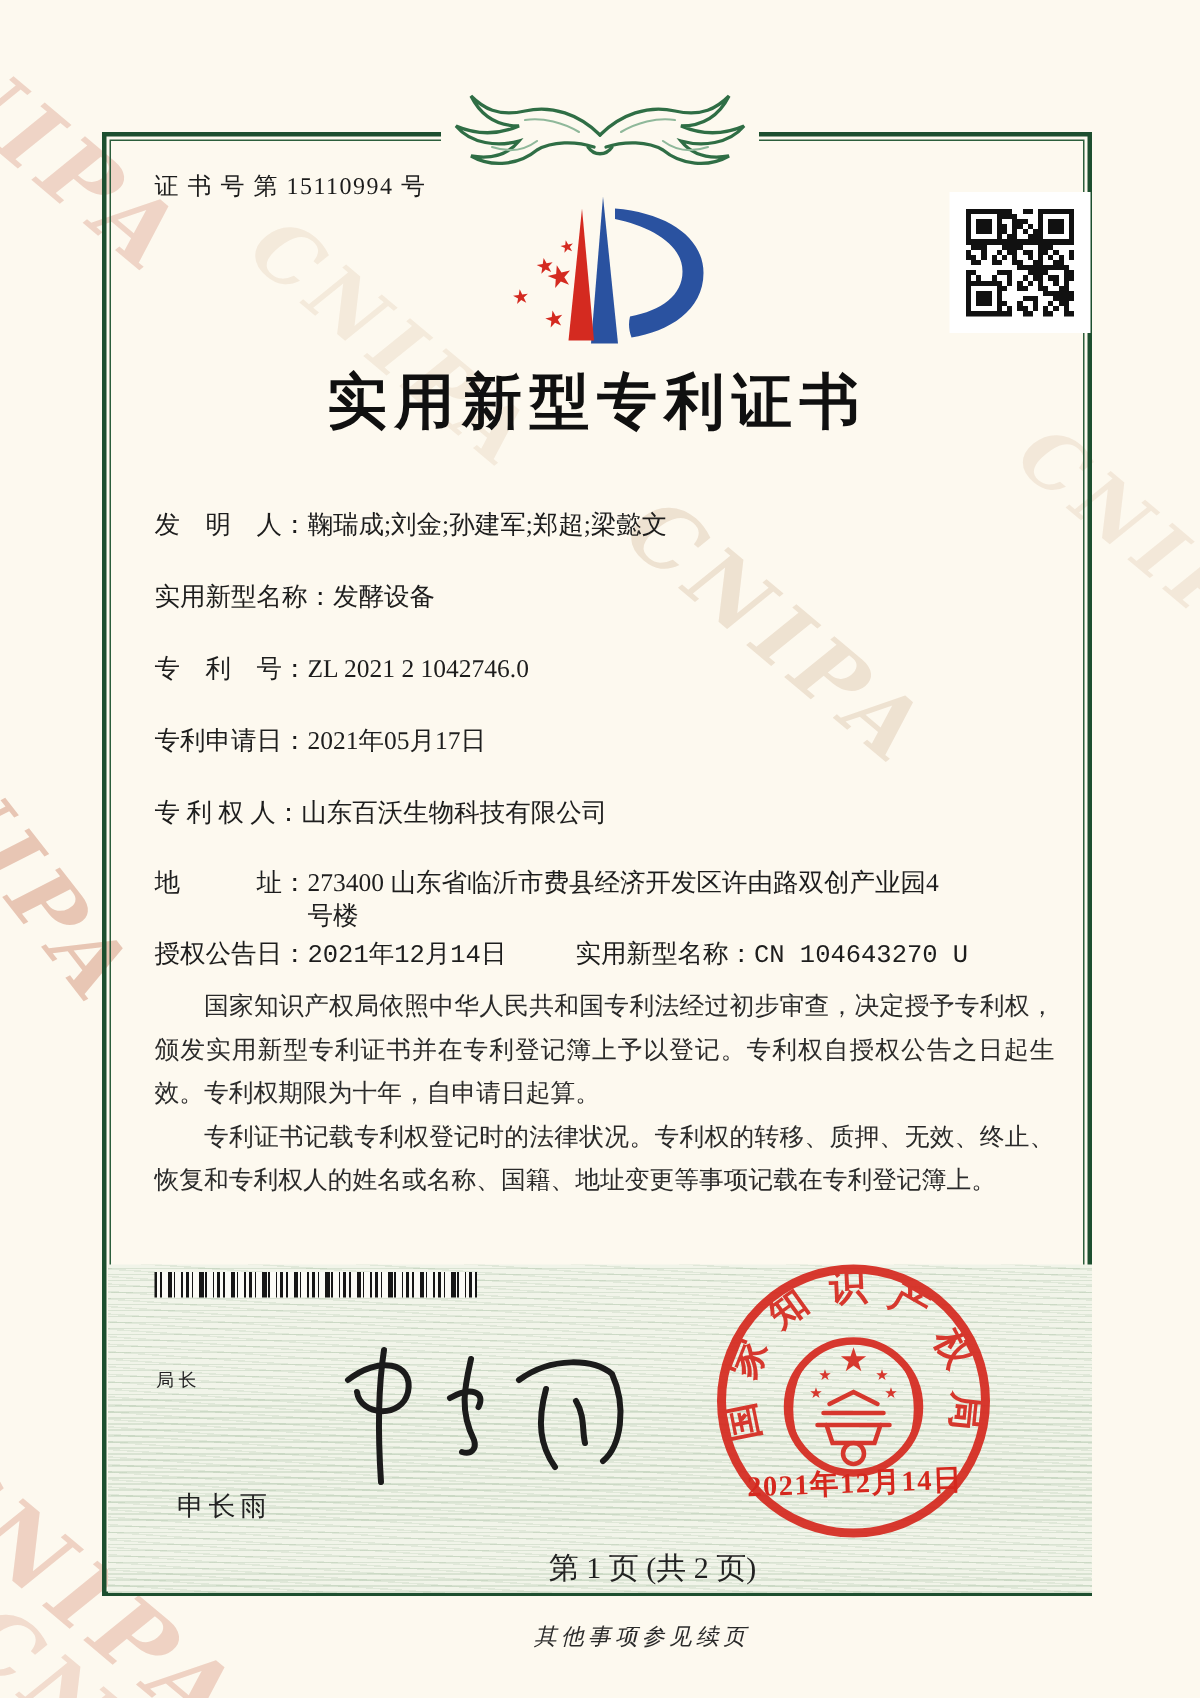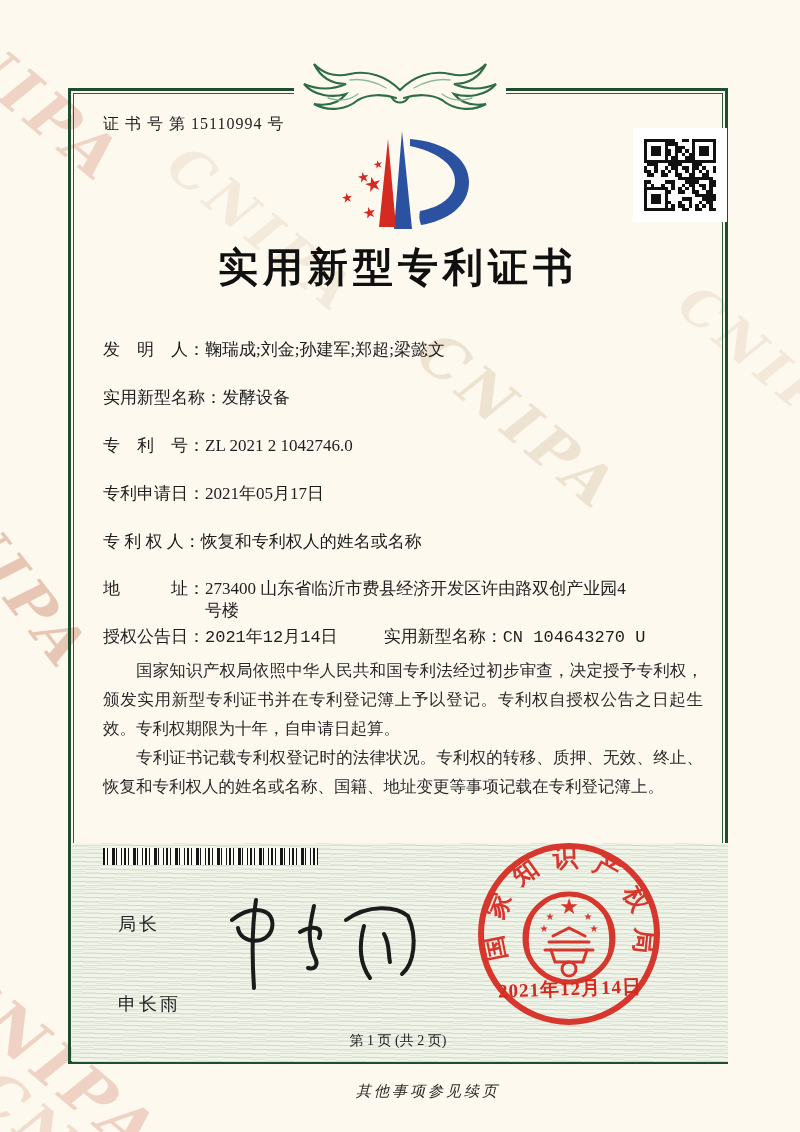--- a/index.html
+++ b/index.html
@@ -86,34 +86,34 @@
   .body-text p{margin:0;text-indent:2em;}
 
   
   .barcode{
     position:absolute;left:103px;top:848px;width:215px;height:17px;z-index:5;
     background:repeating-linear-gradient(90deg,
       #161616 0 2px,#fbfbf6 2px 4px,#161616 4px 5px,#fbfbf6 5px 9px,
       #161616 9px 12px,#fbfbf6 12px 13px,#161616 13px 14px,#fbfbf6 14px 18px,
       #161616 18px 19px,#fbfbf6 19px 21px);
   }
-  .signer-title{position:absolute;left:118px;top:912px;font-size:18px;letter-spacing:3px;color:#222;z-index:5;}
+  .signer-title{position:absolute;left:104px;top:912px;font-size:12px;letter-spacing:3px;color:#222;z-index:5;}
   .signer-name{position:absolute;left:118px;top:948px;font-size:18px;letter-spacing:3px;color:#222;z-index:5;margin-top:44px;}
   .signature{position:absolute;left:218px;top:886px;width:210px;height:108px;z-index:5;}
 
   .seal{position:absolute;left:473px;top:838px;width:192px;height:192px;z-index:6;}
   .seal-date{
     position:absolute;left:498px;top:975px;width:200px;z-index:7;
     font-size:19px;font-weight:bold;color:#d5281e;letter-spacing:1px;
     transform:rotate(-2deg);
   }
 
   .page-indicator{
     position:absolute;left:68px;top:1032px;width:660px;text-align:center;z-index:5;
-    font-size:14px;color:#222;
+    font-size:20px;color:#222;padding-left:37px;
   }
   .footer-note{
     position:absolute;left:0;top:1082px;width:800px;text-align:center;z-index:4;
     font-size:15px;font-style:italic;color:#2a2a2a;letter-spacing:3px;padding-left:28px;
   }
 </style>
 </head>
 <body>
 
 <div class="page">
@@ -336,21 +336,21 @@
     <div class="field-row">
       <span class="lbl">专　利　号：</span>
       <span class="val">ZL 2021 2 1042746.0</span>
     </div>
     <div class="field-row">
       <span class="lbl">专利申请日：</span>
       <span class="val">2021年05月17日</span>
     </div>
     <div class="field-row">
       <span class="lbl">专 利 权 人：</span>
-      <span class="val">恢复和专利权人的姓名或名称</span>
+      <span class="val">山东百沃生物科技有限公司</span>
     </div>
     <div class="field-row addr">
       <span class="lbl">地　　　址：</span>
       <span class="val">273400 山东省临沂市费县经济开发区许由路双创产业园4号楼</span>
     </div>
     <div class="grant-row">
       <span>
         <span>授权公告日：</span><span>2021年12月14日</span>
       </span>
       <span class="grant-pair2">

